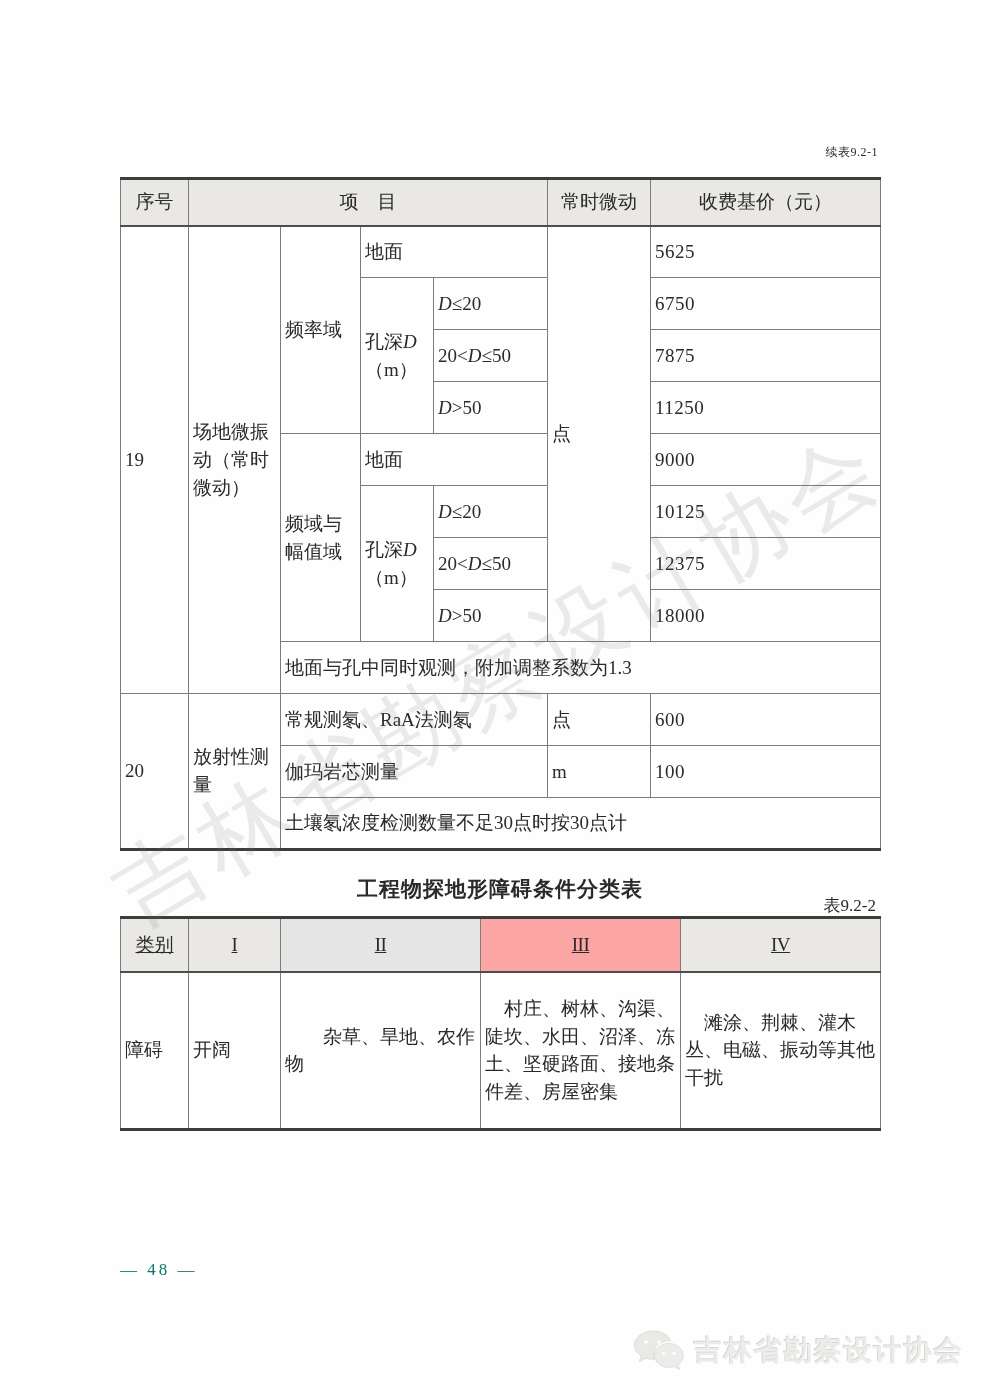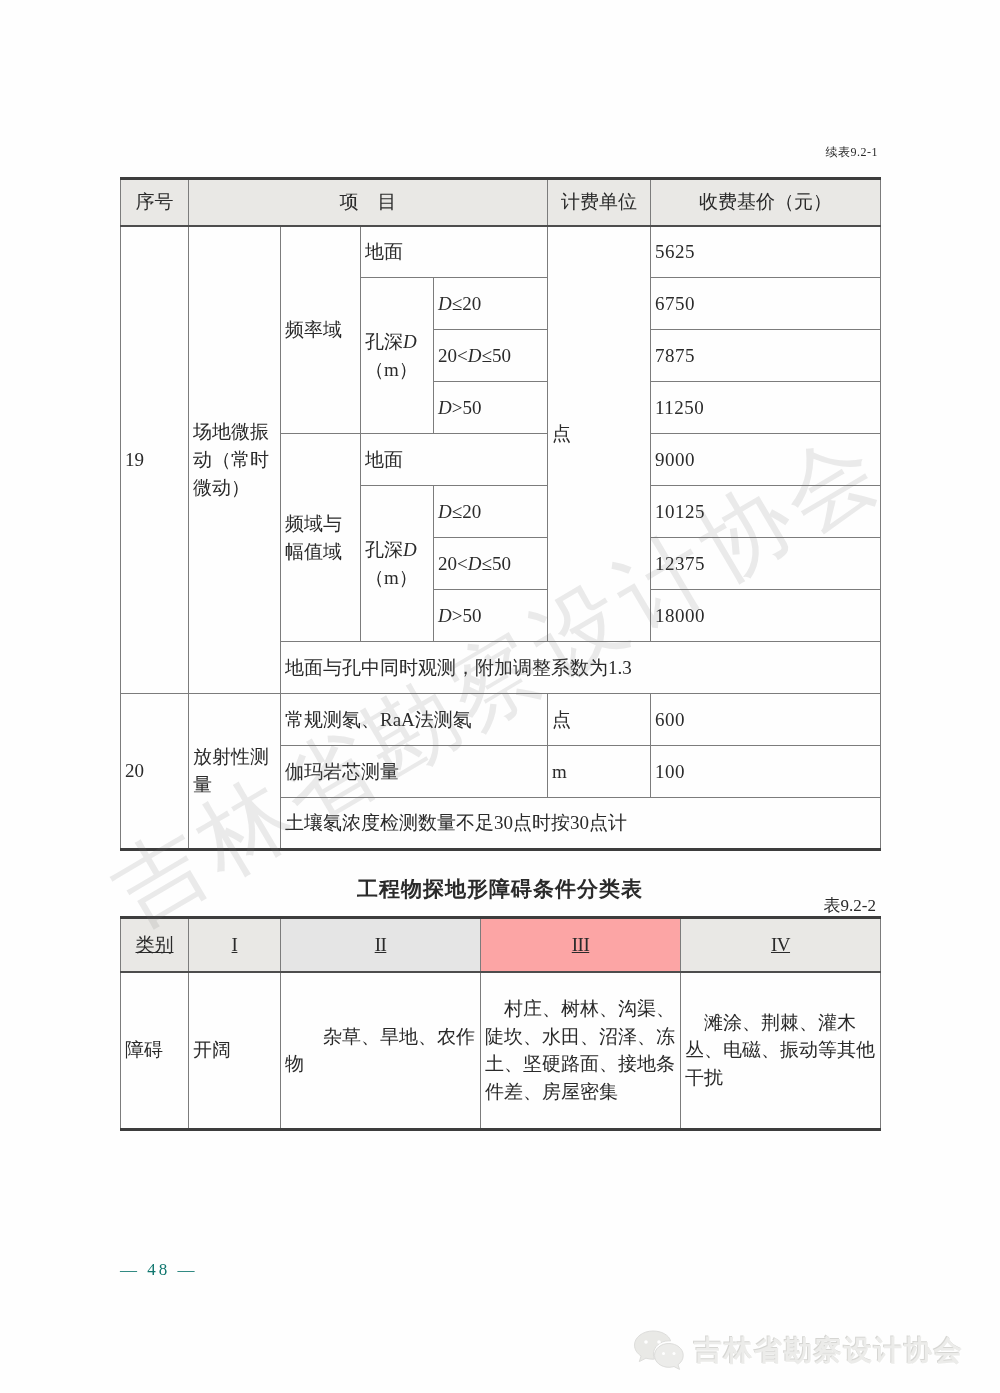--- a/index.html
+++ b/index.html
@@ -69,21 +69,21 @@
           <col style="width:80px">
         <col style="width:73px">
           <col style="width:114px">
           <col style="width:103px">
           <col style="width:230px">
       </colgroup>
       <thead>
         <tr>
           <th style="background: rgb(233, 232, 229);">序号</th>
           <th colspan="4" style="background: rgb(233, 232, 229);">项　目</th>
-          <th style="background: rgb(233, 232, 229);">计费单位</th>
+          <th style="background: rgb(233, 232, 229);">常时微动</th>
           <th style="background: rgb(233, 232, 229);">收费基价（元）</th>
         </tr>
       </thead>
       <tbody>
         <tr>
           <td rowspan="9">19</td>
           <td rowspan="9">场地微振动（常时微动）</td>
           <td rowspan="4">频率域</td>
           <td colspan="2">地面</td>
           <td rowspan="8">点</td>

